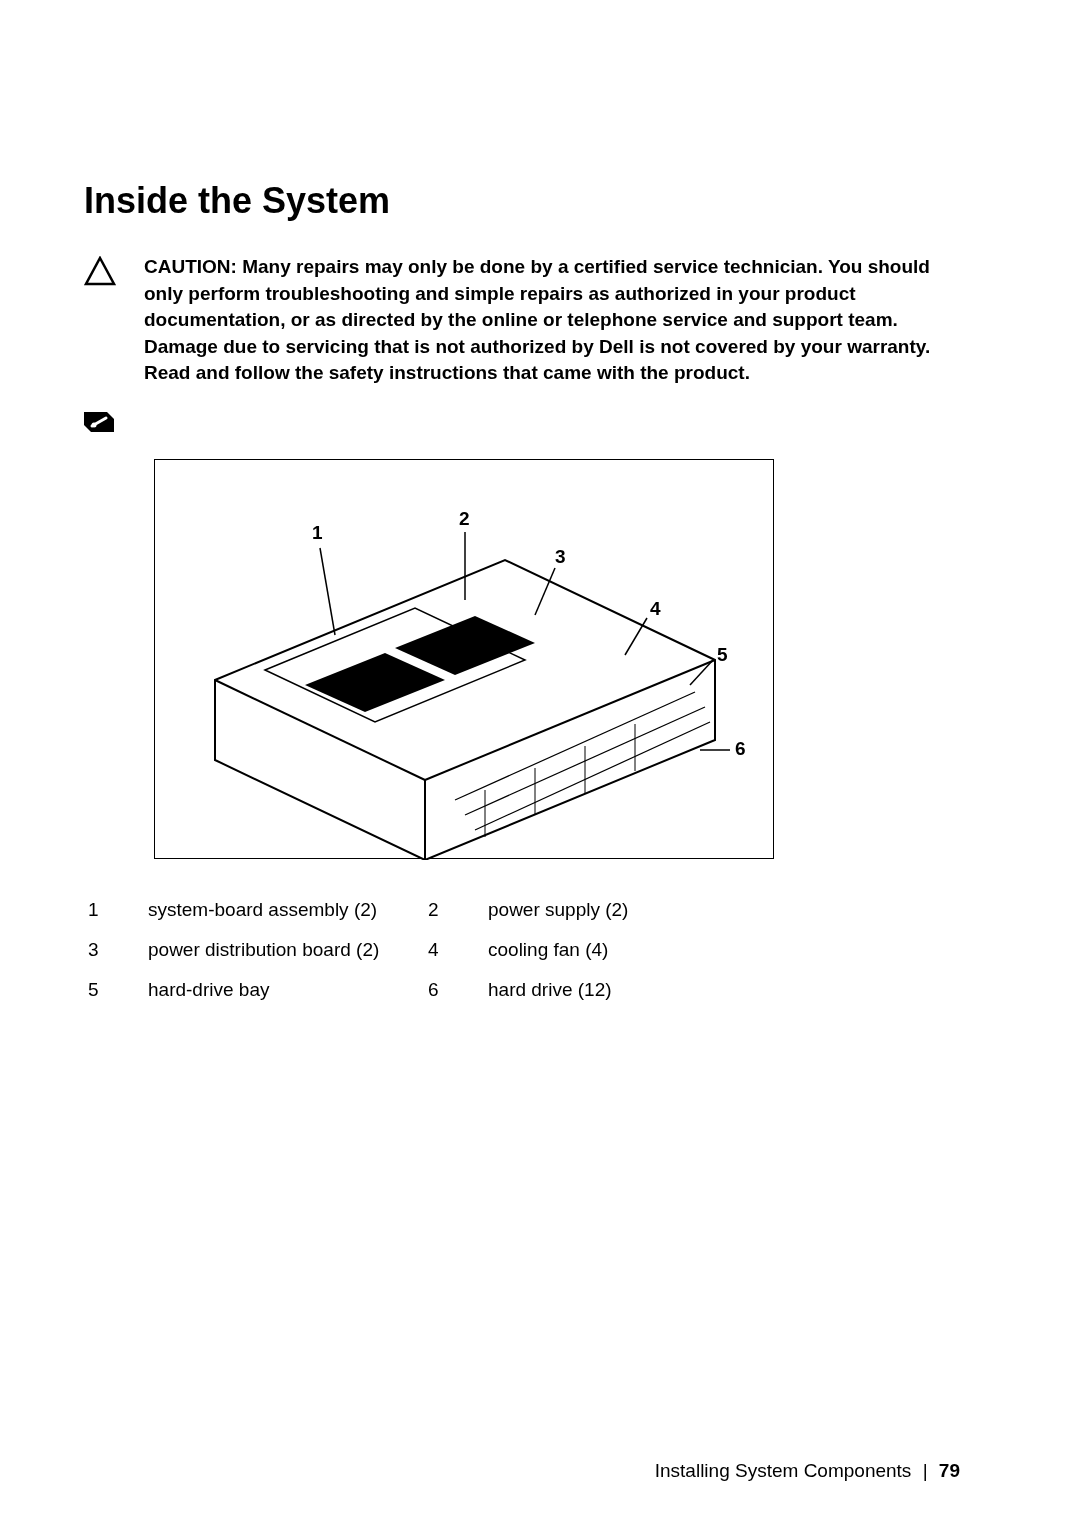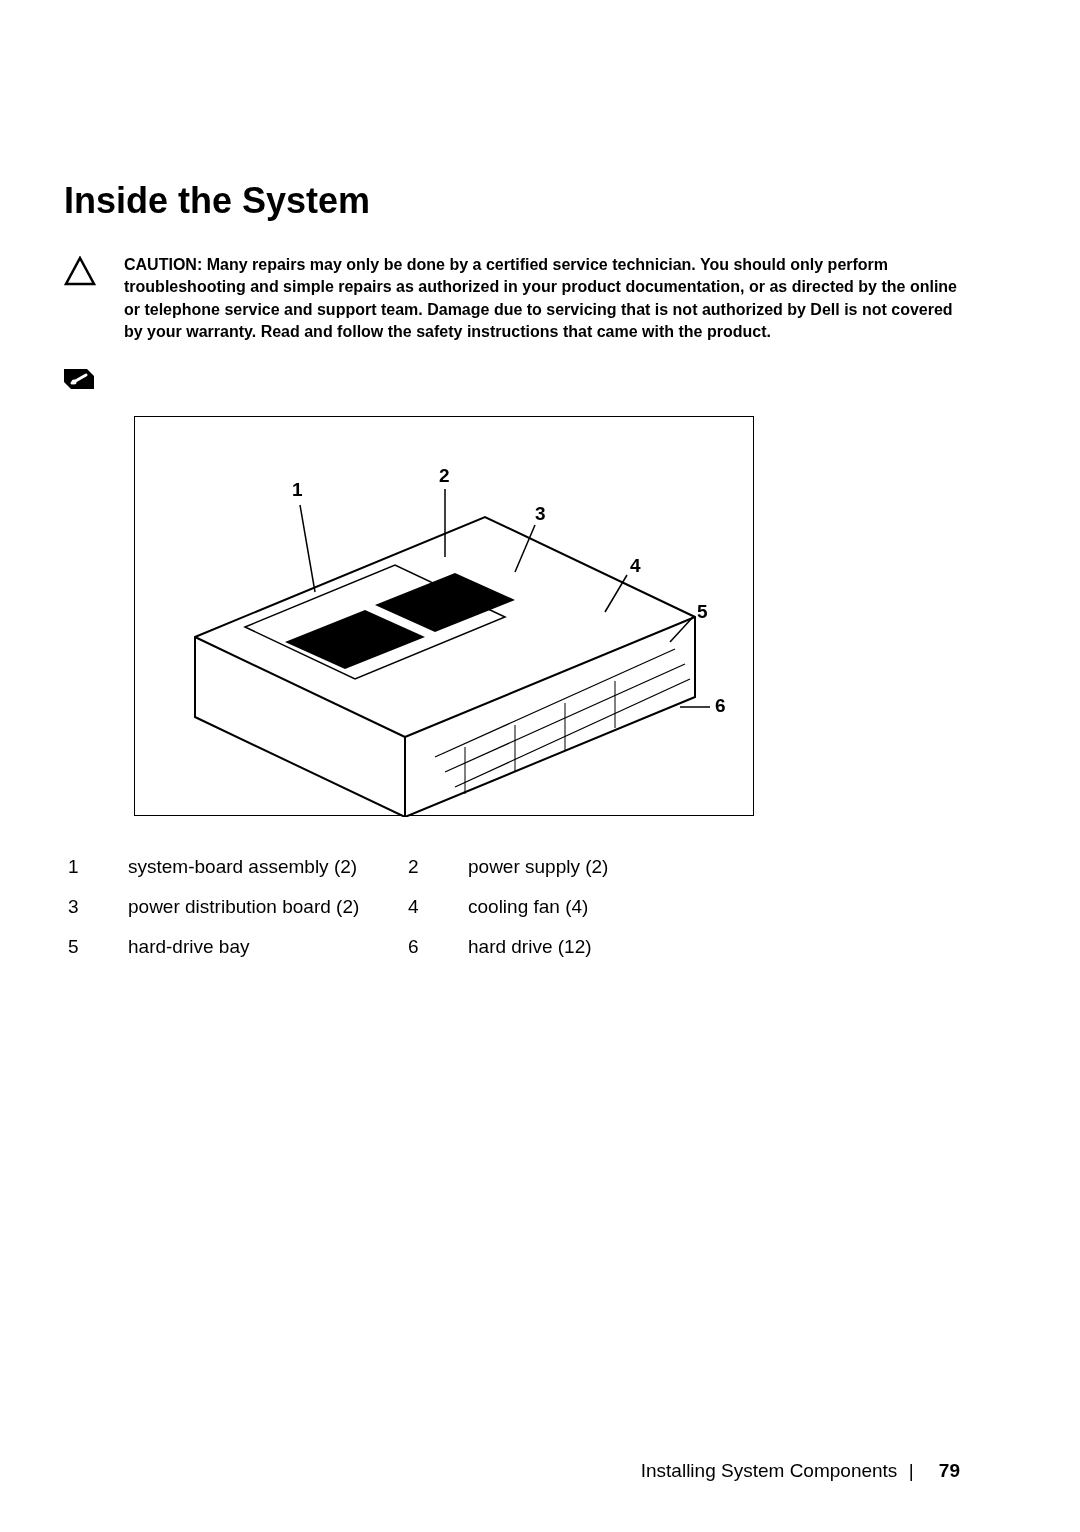--- a/index.html
+++ b/index.html
@@ -5,40 +5,40 @@
     * { margin: 0; padding: 0; box-sizing: border-box; }
     body {
       font-family: Arial, Helvetica, sans-serif;
       background: #ffffff;
       width: 1080px;
       height: 1532px;
       position: relative;
       color: #000;
     }
     .page {
-      padding: 180px 120px 60px 64px;
+      padding: 180px 120px 60px 84px;
     }
     .heading {
       font-size: 36px;
       font-weight: bold;
       margin-bottom: 32px;
     }
     .callout {
       display: flex;
       align-items: flex-start;
       margin-bottom: 20px;
     }
     .callout-icon {
       width: 60px;
       flex-shrink: 0;
       padding-top: 2px;
     }
     .callout-body {
       flex: 1;
-      font-size: 16px;
+      font-size: 19px;
       line-height: 1.4;
     }
     .bold { font-weight: bold; }
     .figure-caption {
       font-size: 18px;
       font-weight: bold;
       margin-top: 22px;
       margin-bottom: 18px;
     }
     .figure-box {
@@ -60,21 +60,21 @@
       padding-left: 4px;
     }
     .callouts-grid .num { }
     .footer {
       position: absolute;
       bottom: 50px;
       right: 120px;
       font-size: 19px;
     }
     .footer .sep { margin: 0 6px; font-weight: normal; }
-    .footer .pnum { font-weight: bold; margin-left: 14px; }
+    .footer .pnum { font-weight: bold; }
     
     .dlabel {
       position: absolute;
       font-weight: bold;
       font-size: 19px;
     }
   </style>
 </head>
 <body>
 

